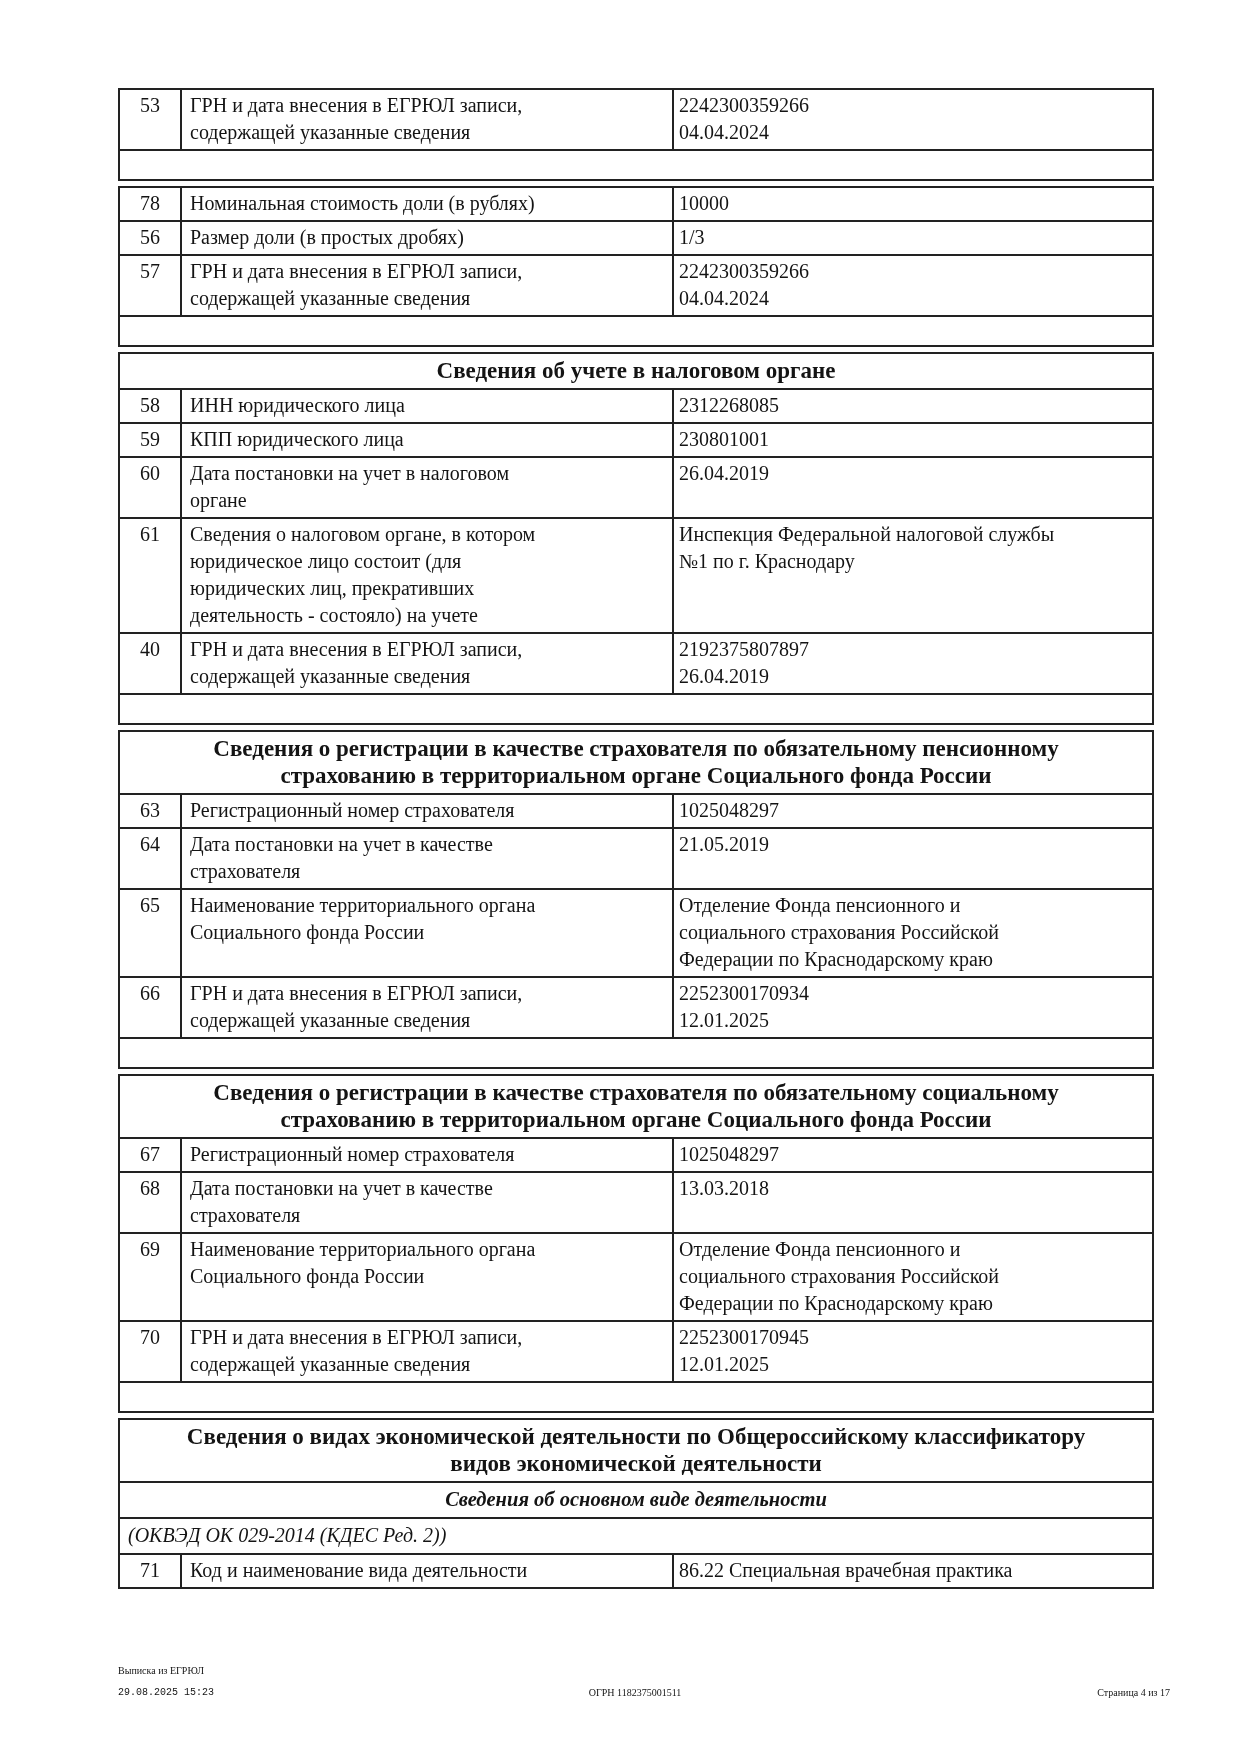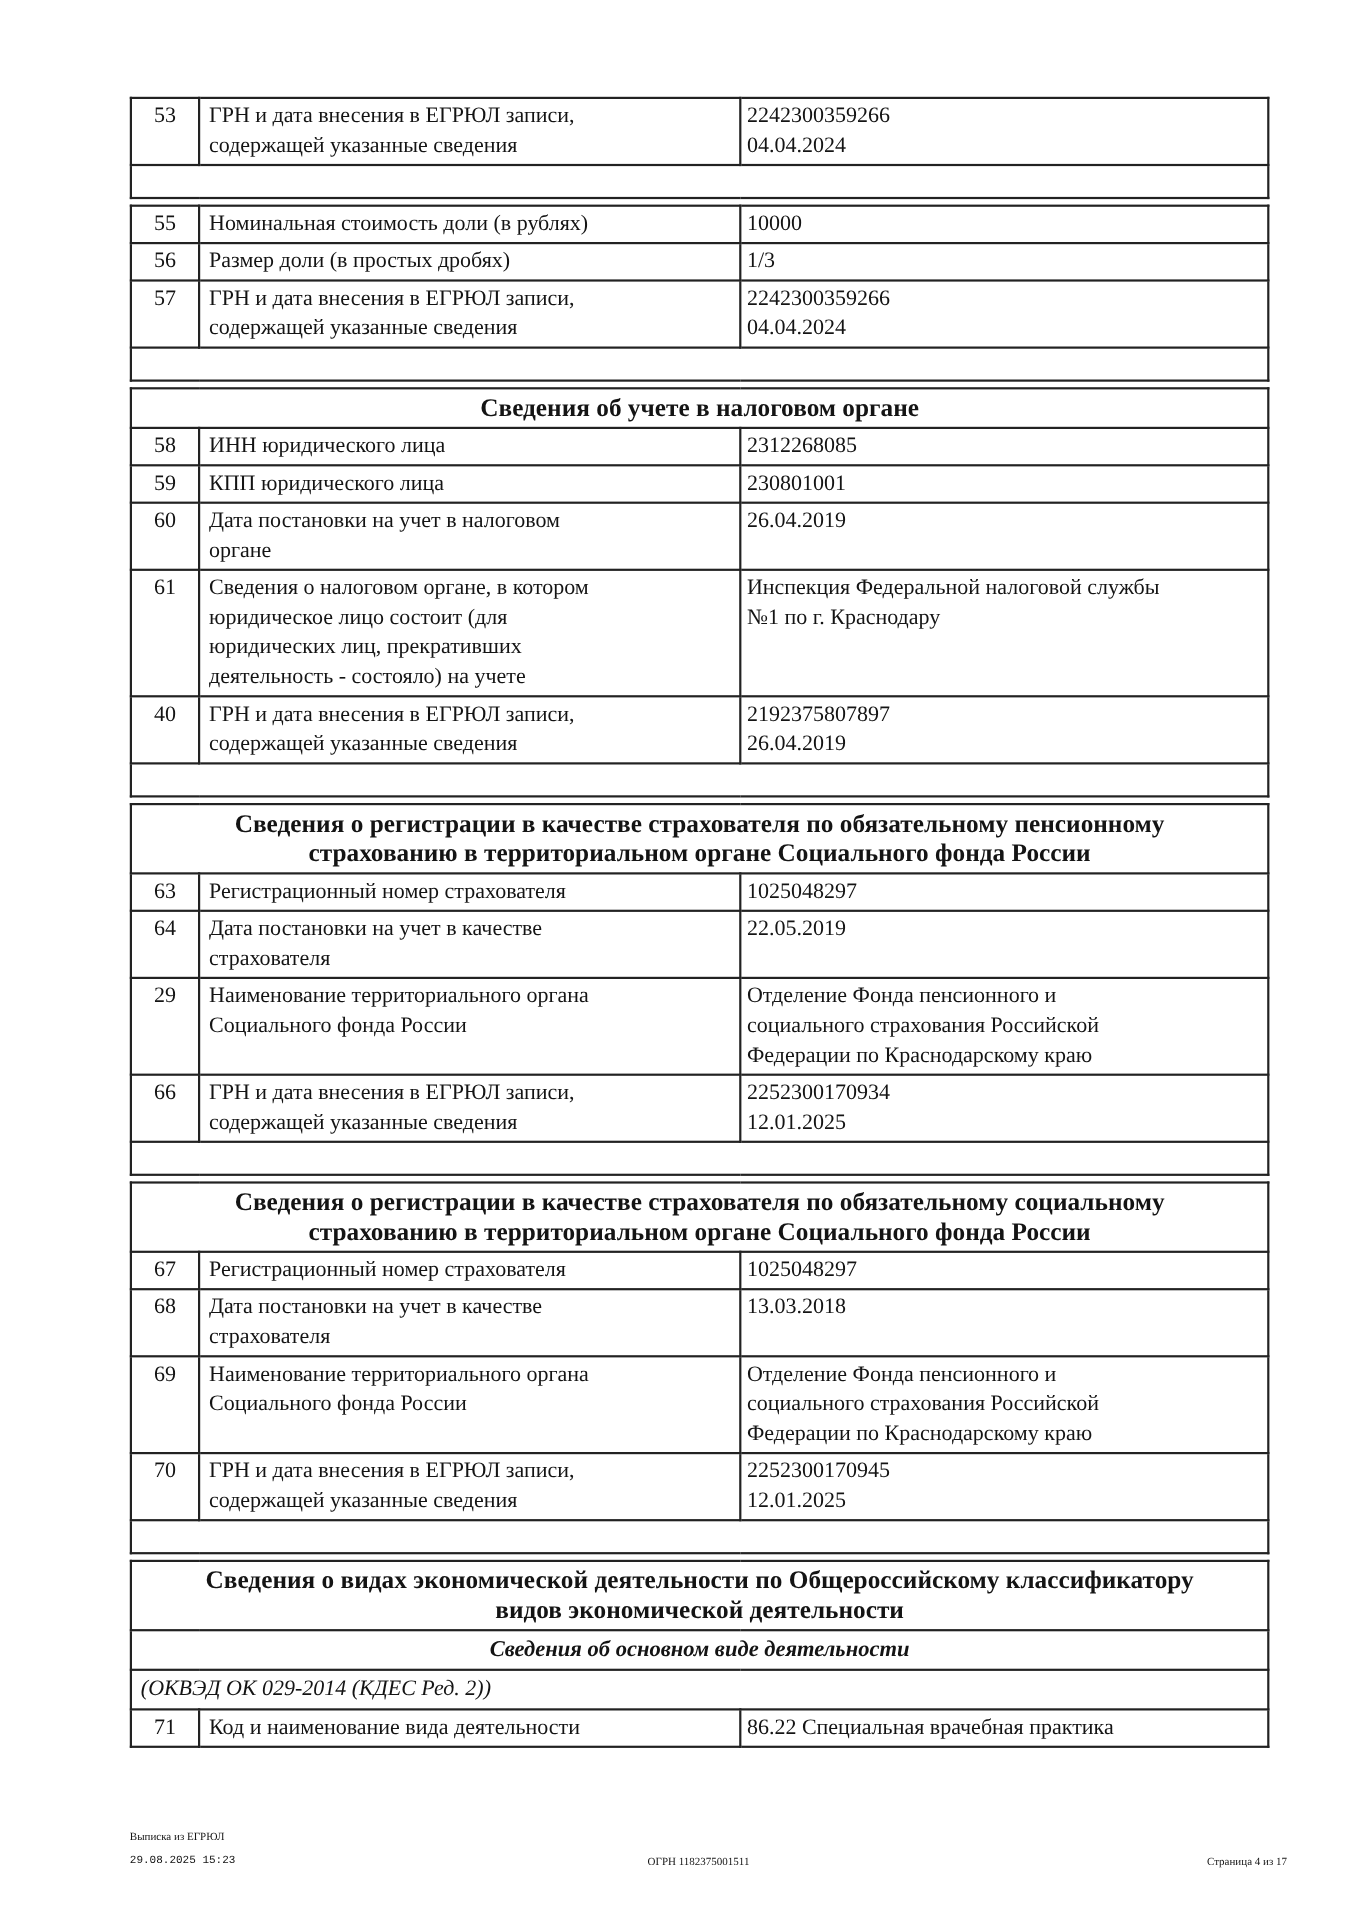--- a/index.html
+++ b/index.html
@@ -109,21 +109,21 @@
 
 
   <table class="sect">
     <colgroup>
         <col class="c-num">
         <col class="c-label">
         <col class="c-value">
       </colgroup>
     <tbody>
         <tr>
-      <td class="num">55</td>
+      <td class="num">78</td>
       <td class="label">Номинальная стоимость доли (в рублях)</td>
       <td class="value">10000</td>
     </tr>
     <tr>
       <td class="num">56</td>
       <td class="label">Размер доли (в простых дробях)</td>
       <td class="value">1/3</td>
     </tr>
     <tr>
       <td class="num">57</td>
@@ -199,24 +199,24 @@
     </tr>
     <tr>
       <td class="num">63</td>
       <td class="label">Регистрационный номер страхователя</td>
       <td class="value">1025048297</td>
     </tr>
     <tr>
       <td class="num">64</td>
       <td class="label">Дата постановки на учет в качестве
 страхователя</td>
-      <td class="value">22.05.2019</td>
-    </tr>
-    <tr>
-      <td class="num">29</td>
+      <td class="value">21.05.2019</td>
+    </tr>
+    <tr>
+      <td class="num">65</td>
       <td class="label">Наименование территориального органа
 Социального фонда России</td>
       <td class="value">Отделение Фонда пенсионного и
 социального страхования Российской
 Федерации по Краснодарскому краю</td>
     </tr>
     <tr>
       <td class="num">66</td>
       <td class="label">ГРН и дата внесения в ЕГРЮЛ записи,
 содержащей указанные сведения</td>

